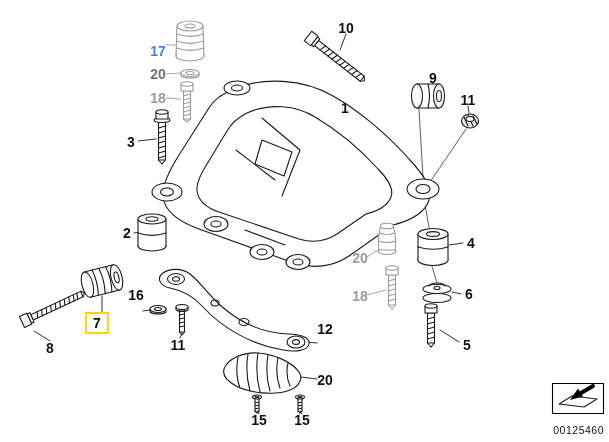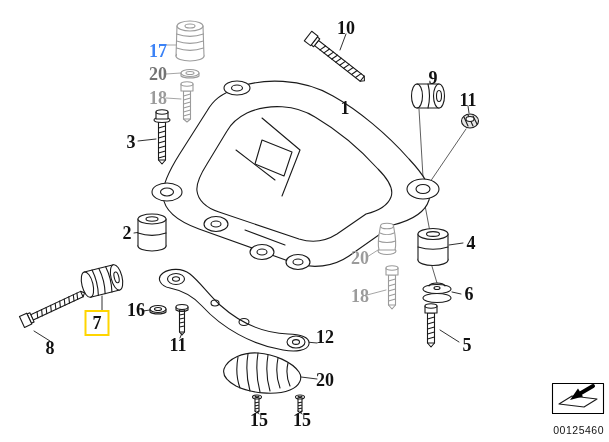--- a/index.html
+++ b/index.html
@@ -7,28 +7,27 @@
     position:relative;
     width:609px;height:442px;
     background:#fff;
     font-family:"Liberation Sans", sans-serif;
     overflow:hidden;
   }
   .canvas svg{position:absolute;left:0;top:0;}
   .callout{
     position:absolute;
     transform:translate(-50%,-50%);
-    font-size:18px;
+    font-size:14px;
     font-weight:bold;
     color:#111;
     line-height:1;
     white-space:nowrap;
     z-index:5;
     background:transparent;
-    font-family:Liberation Serif, serif;
   }
   .callout.gray{color:#9b9b9b;}
   .callout.hl{
     border:2px solid #ffd500;
     background:#fff;
     padding:2px 6px;
   }
   .doc-number{
     position:absolute;
     right:5px;top:424px;
@@ -285,21 +284,21 @@
   <div class="callout" style="left:433px;top:78px">9</div>
   <div class="callout" style="left:468px;top:100px">11</div>
   <div class="callout" style="left:127px;top:233px">2</div>
   <div class="callout" style="left:471px;top:243px">4</div>
   <div class="callout gray" style="left: 360px; top: 258px; color: rgb(155, 155, 155);">20</div>
   <div class="callout gray" style="left: 360px; top: 296px; color: rgb(155, 155, 155);">18</div>
   <div class="callout" style="left:469px;top:294px">6</div>
   <div class="callout" style="left:467px;top:345px">5</div>
   <div class="callout hl" style="left: 97px; top: 323px; border-color: rgb(255, 213, 0);">7</div>
   <div class="callout" style="left:50px;top:348px">8</div>
-  <div class="callout" style="left:136px;top:310px">16</div>
+  <div class="callout" style="left:136px;top:295px">16</div>
   <div class="callout" style="left:178px;top:345px">11</div>
-  <div class="callout" style="left:325px;top:337px">12</div>
+  <div class="callout" style="left:325px;top:329px">12</div>
   <div class="callout" style="left:325px;top:380px">20</div>
   <div class="callout" style="left:259px;top:420px">15</div>
   <div class="callout" style="left:302px;top:420px">15</div>
 
   <div class="doc-number">00125460</div>
 </div>
 
 </body></html>

